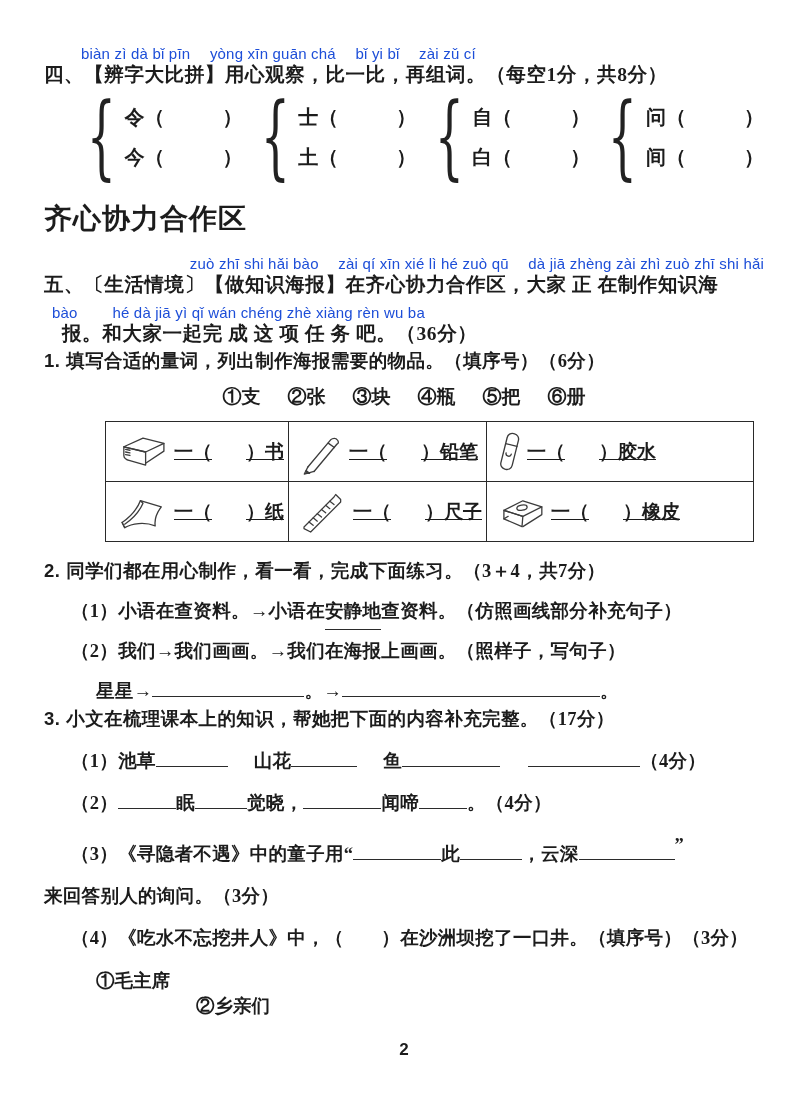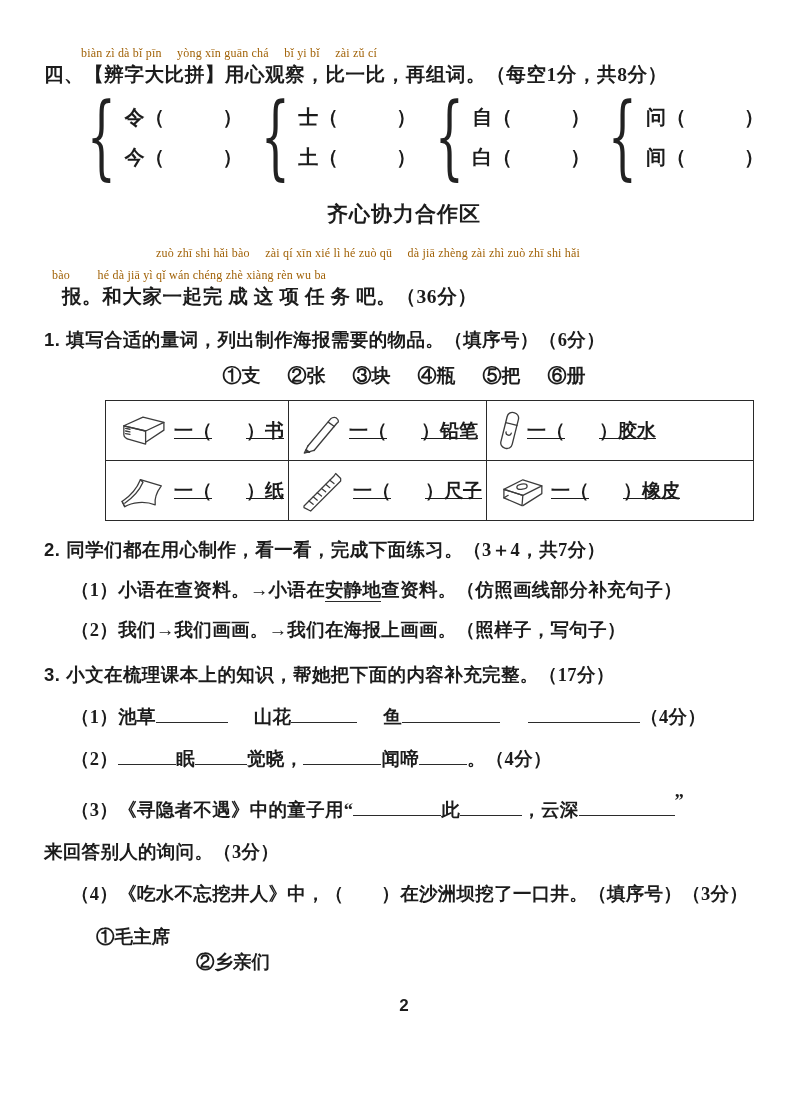--- a/index.html
+++ b/index.html
@@ -9,24 +9,24 @@
     margin:0 auto;
     background:#ffffff;
     color:#1c1c1c;
     font-family:"Liberation Serif","DejaVu Serif",serif;
     overflow:hidden;
     box-sizing:border-box;
     padding:46px 42px 0 44px;
   }
   
   .pinyin{
-    font-family:Liberation Serif, serif;
-    font-size:12px;
+    font-family:Liberation Sans, sans-serif;
+    font-size:15px;
     letter-spacing:.2px;
-    color:#a16207;
+    color:#1d4ed8;
     white-space:nowrap;
     line-height:15px;
   }
   .stem{
     font-size:19.5px;
     font-weight:700;
     letter-spacing:.6px;
     line-height:27px;
     white-space:nowrap;
   }
@@ -61,33 +61,32 @@
     transform:scaleX(.5);
     transform-origin:center;
     margin-right:-6px;
     color:#222;
   }
   .pair-col{display:flex;flex-direction:column;gap:16px;}
   .pair-line{font-size:20px;font-weight:600;letter-spacing:0;white-space:nowrap;line-height:24px;}
   .pair-gap{display:inline-block;width:58px;}
   
   .section-title{
-    text-align:center;
-    font-size:21px;
+    font-size:28px;
     font-weight:800;
     letter-spacing:1px;
     margin-top:24px;
   }
   
   .q5{margin-top:18px;}
-  .q5 .pinyin.p1{margin-left:112px;}
+  .q5 .pinyin.p1{margin-left:112px;text-align:right;}
   .q5 .pinyin.p2{margin-left:8px;margin-top:7px;}
   .q5 .cont{margin-left:18px;}
   
-  .q1{margin-top:16px;}
+  .q1{}
   .measures{
     display:flex;
     justify-content:center;
     gap:27px;
     font-size:19px;
     font-weight:600;
     margin-top:9px;
   }
   table.items-table{
     border-collapse:collapse;
@@ -109,23 +108,23 @@
   
   .line{
     font-size:18.5px;
     font-weight:600;
     letter-spacing:.3px;
     line-height:27px;
     white-space:nowrap;
   }
   .q2{margin-top:15px;}
   .q2 .line{margin-top:13px;}
-  .q3{margin-top:17px;}
+  .q3{}
   .q3 .line{margin-top:15px;}
-  .u-line{border-bottom:1.6px solid #2b2b2b;padding-bottom:1px;}
+  .u-line{border-bottom:1.6px solid #2b2b2b;padding-bottom:8px;}
   .raised-quote{vertical-align:9px;}
   .options-row{display:flex;margin:16px 0 0 52px;font-size:18.5px;font-weight:600;white-space:nowrap;flex-direction:column;}
   .options-row .opt2{margin-left:100px;}
   .options-row .opt3{margin-left:92px;}
   
   .page-number{
     text-align:center;
     font-size:17px;
     font-weight:700;
     font-family:"Liberation Sans",sans-serif;
@@ -168,20 +167,21 @@
         <div class="pair-line"><span>问</span><span>（</span><span class="pair-gap"></span><span>）</span></div>
         <div class="pair-line"><span>间</span><span>（</span><span class="pair-gap"></span><span>）</span></div>
       </div>
     </div>
   </div>
 
   <div class="section-title">齐心协力合作区</div>
 
   <div class="q5">
     <div class="pinyin p1">zuò zhī shi hǎi bào　 zài qí xīn xié lì hé zuò qū 　dà jiā zhèng zài zhì zuò zhī shi hǎi</div>
+    <div class="stem">五、〔生活情境〕【做知识海报】在齐心协力合作区，大家 正 在制作知识海</div>
     <div class="pinyin p2">bào　　 hé dà jiā yì qǐ wán chéng zhè xiàng rèn wu ba</div>
     <div class="stem cont"><span>报。和大家一起完 成 这 项 任 务 吧。</span><span>（36分）</span></div>
   </div>
 
   <div class="q1">
     <div class="sub-stem"><span class="qnum">1.</span><span>填写合适的量词，列出制作海报需要的物品。（填序号）（6分）</span></div>
 
     <div class="measures">
       <span>①支</span>
       <span>②张</span>
@@ -278,20 +278,21 @@
   </div>
 
   <div class="q2">
     <div class="sub-stem"><span class="qnum">2.</span><span>同学们都在用心制作，看一看，完成下面练习。（3＋4，共7分）</span></div>
 
     <div class="line indent1"><span>（1）小语在查资料。→小语在</span><span class="u-line">安静地</span><span>查资料。（仿照画线部分补充句子）</span></div>
 
 
     <div class="line indent1">（2）我们→我们画画。→我们在海报上画画。（照样子，写句子）</div>
 
+    <div class="line indent2"><span>星星→</span><span class="blank" style="width:152px;"></span><span>。</span><span>→</span><span class="blank" style="width:258px;"></span><span>。</span></div>
   </div>
 
   <div class="q3">
     <div class="sub-stem"><span class="qnum">3.</span><span>小文在梳理课本上的知识，帮她把下面的内容补充完整。（17分）</span></div>
 
     <div class="line indent1"><span>（1）池草</span><span class="blank" style="width:72px;margin-right:26px;"></span><span>山花</span><span class="blank" style="width:66px;margin-right:26px;"></span><span>鱼</span><span class="blank" style="width:98px;margin-right:28px;"></span><span class="blank" style="width:112px;"></span><span>（4分）</span></div>
 
     <div class="line indent1"><span>（2）</span><span class="blank" style="width:58px;"></span><span>眠</span><span class="blank" style="width:52px;"></span><span>觉晓，</span><span class="blank" style="width:78px;"></span><span>闻啼</span><span class="blank" style="width:48px;"></span><span>。</span><span>（4分）</span></div>
 
     <div class="line indent1"><span>（3）《寻隐者不遇》中的童子用“</span><span class="blank" style="width:88px;"></span><span>此</span><span class="blank" style="width:62px;"></span><span>，云深</span><span class="blank" style="width:96px;"></span><span class="raised-quote">”</span></div>

